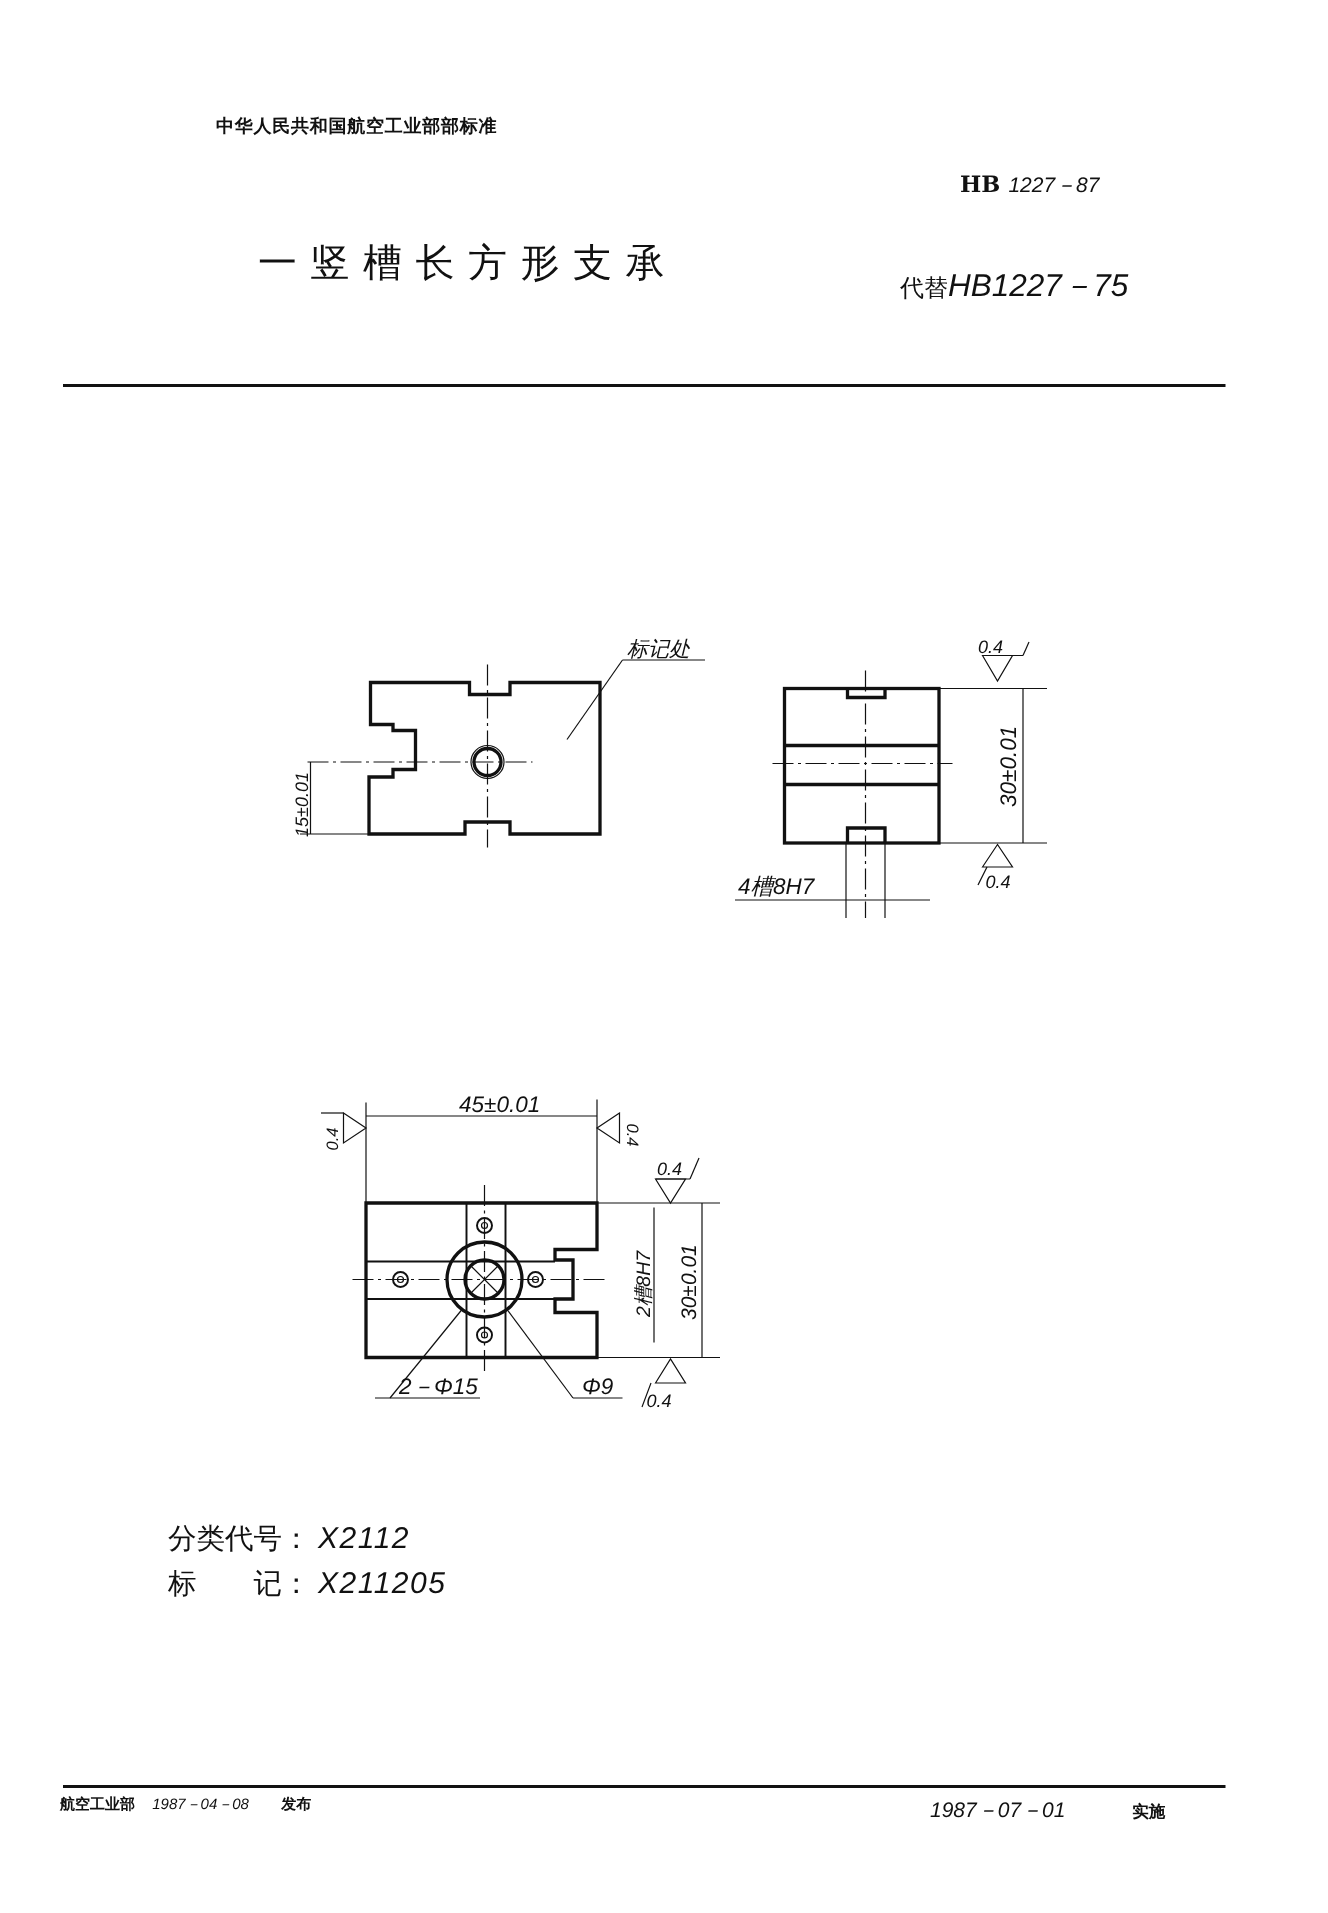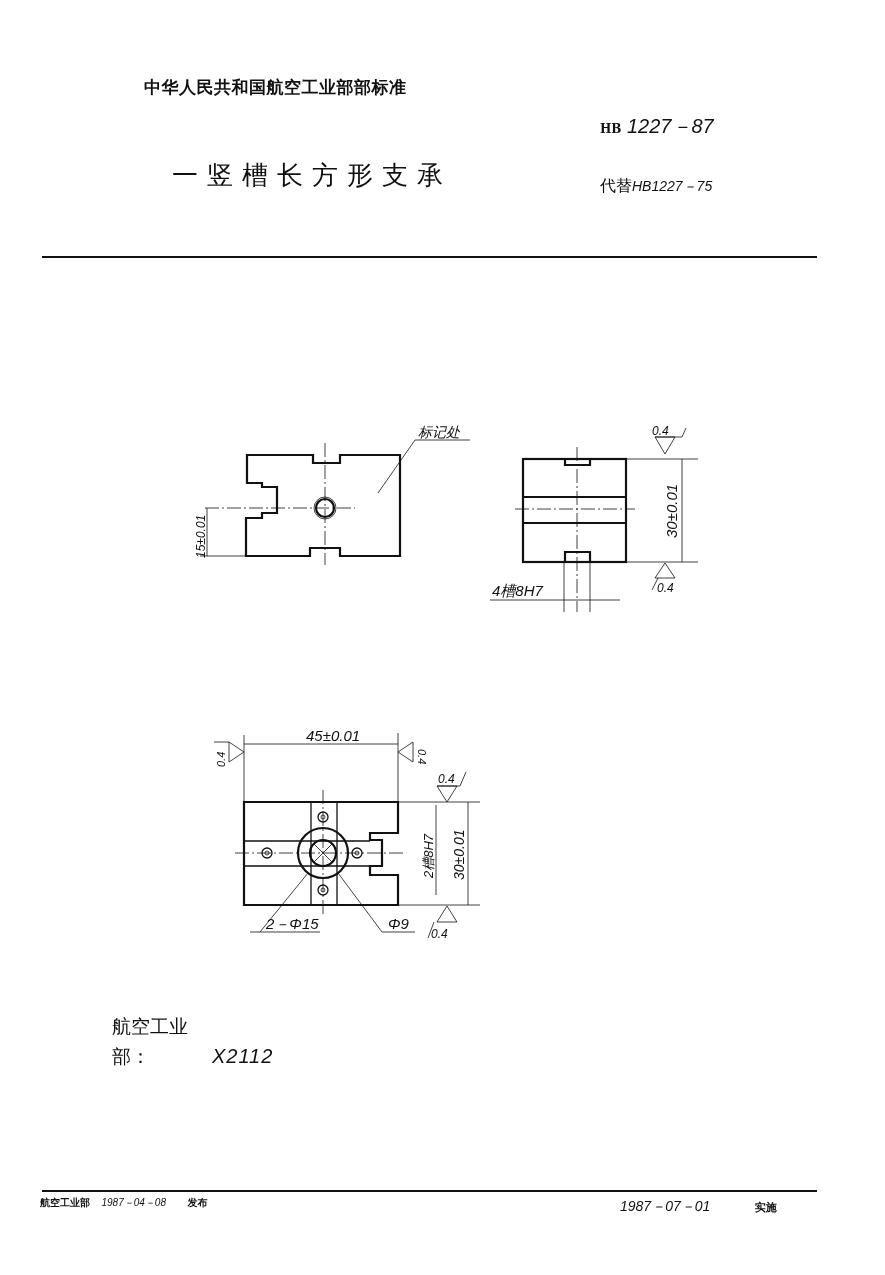--- a/index.html
+++ b/index.html
@@ -1,24 +1,24 @@
 <!DOCTYPE html>
 <html><head>
 <meta charset="utf-8">
 <style>
   html, body { margin: 0; padding: 0; background: #ffffff; }
   body { width: 885px; height: 1275px; position: relative; overflow: hidden; font-family: "DejaVu Sans", sans-serif; color: #111; }
   .abs { position: absolute; }
-  .org { left: 144px; top: 76px; font-size: 17px; font-weight: bold; letter-spacing: 0.5px; text-align: center; }
+  .org { left: 144px; top: 76px; font-size: 12px; font-weight: bold; letter-spacing: 0.5px; text-align: center; }
   .stdno { left: 600px; top: 113px; font-size: 17px; }
-  .stdno .hb { font-family: "DejaVu Serif", serif; font-weight: bold; font-size: 12px; }
-  .stdno .num { font-style: italic; font-family: "Liberation Sans", sans-serif; font-size: 20px; }
+  .stdno .hb { font-family: "DejaVu Serif", serif; font-weight: bold; font-size: 15px; margin-left: 40px; }
+  .stdno .num { font-style: italic; font-family: "Liberation Sans", sans-serif; font-size: 14px; }
   .title { left: 172px; top: 158px; font-family: "DejaVu Serif", serif; font-size: 26px; letter-spacing: 9px; font-weight: normal; }
   .replace { left: 600px; top: 176px; font-size: 16px; }
-  .replace .num { font-style: italic; font-family: "Liberation Sans", sans-serif; font-size: 14px; }
+  .replace .num { font-style: italic; font-family: "Liberation Sans", sans-serif; font-size: 21px; }
   .rule-top { left: 42px; top: 256px; width: 775px; height: 2px; background: #111; }
   .rule-bot { left: 42px; top: 1190px; width: 775px; height: 2px; background: #111; }
   .drawing { left: 0; top: 0; }
   .dwg-text { font-family: "Liberation Sans", sans-serif; font-style: italic; fill: #111; }
   .cls { left: 112px; top: 1011px; font-size: 19px; line-height: 30px; }
   .cls .lbl { display: inline-block; width: 100px; font-family: "DejaVu Serif", serif; }
   .cls .val { font-style: italic; font-family: "Liberation Sans", sans-serif; font-size: 20px; letter-spacing: 1px; margin-top: 25px; }
   .foot-left { left: 40px; top: 1196px; font-size: 10px; font-weight: bold; text-align: center; }
   .foot-left .date { font-style: italic; font-weight: normal; font-family: "Liberation Sans", sans-serif; margin: 0 18px 0 8px; }
   .foot-right { left: 620px; top: 1198px; font-size: 14px; }
@@ -140,21 +140,24 @@
     <text class="dwg-text" x="431" y="938" font-size="12" stroke="none">0.4</text>
     <text class="dwg-text" x="0" y="0" font-size="13" stroke="none" transform="translate(433,878) rotate(-90)">2槽8H7</text>
     <text class="dwg-text" x="0" y="0" font-size="14" stroke="none" transform="translate(464,880) rotate(-90)">30±0.01</text>
     <text class="dwg-text" x="266" y="929" font-size="15" stroke="none">2－Φ15</text>
     <text class="dwg-text" x="388" y="929" font-size="15" stroke="none">Φ9</text>
   </g>
 </svg>
 
 <div class="abs cls">
   <div>
-    <span class="lbl">航空工业部：</span><span class="val">X2112</span>
+    <span class="lbl">分类代号：</span><span class="val">X2112</span>
+  </div>
+  <div>
+    <span class="lbl">标　　记：</span><span class="val">X211205</span>
   </div>
 </div>
 
 <div class="abs rule-bot"></div>
 
 <div class="abs foot-left">
   <span>航空工业部</span>
   <span class="date">1987－04－08</span>
   <span>发布</span>
 </div>

